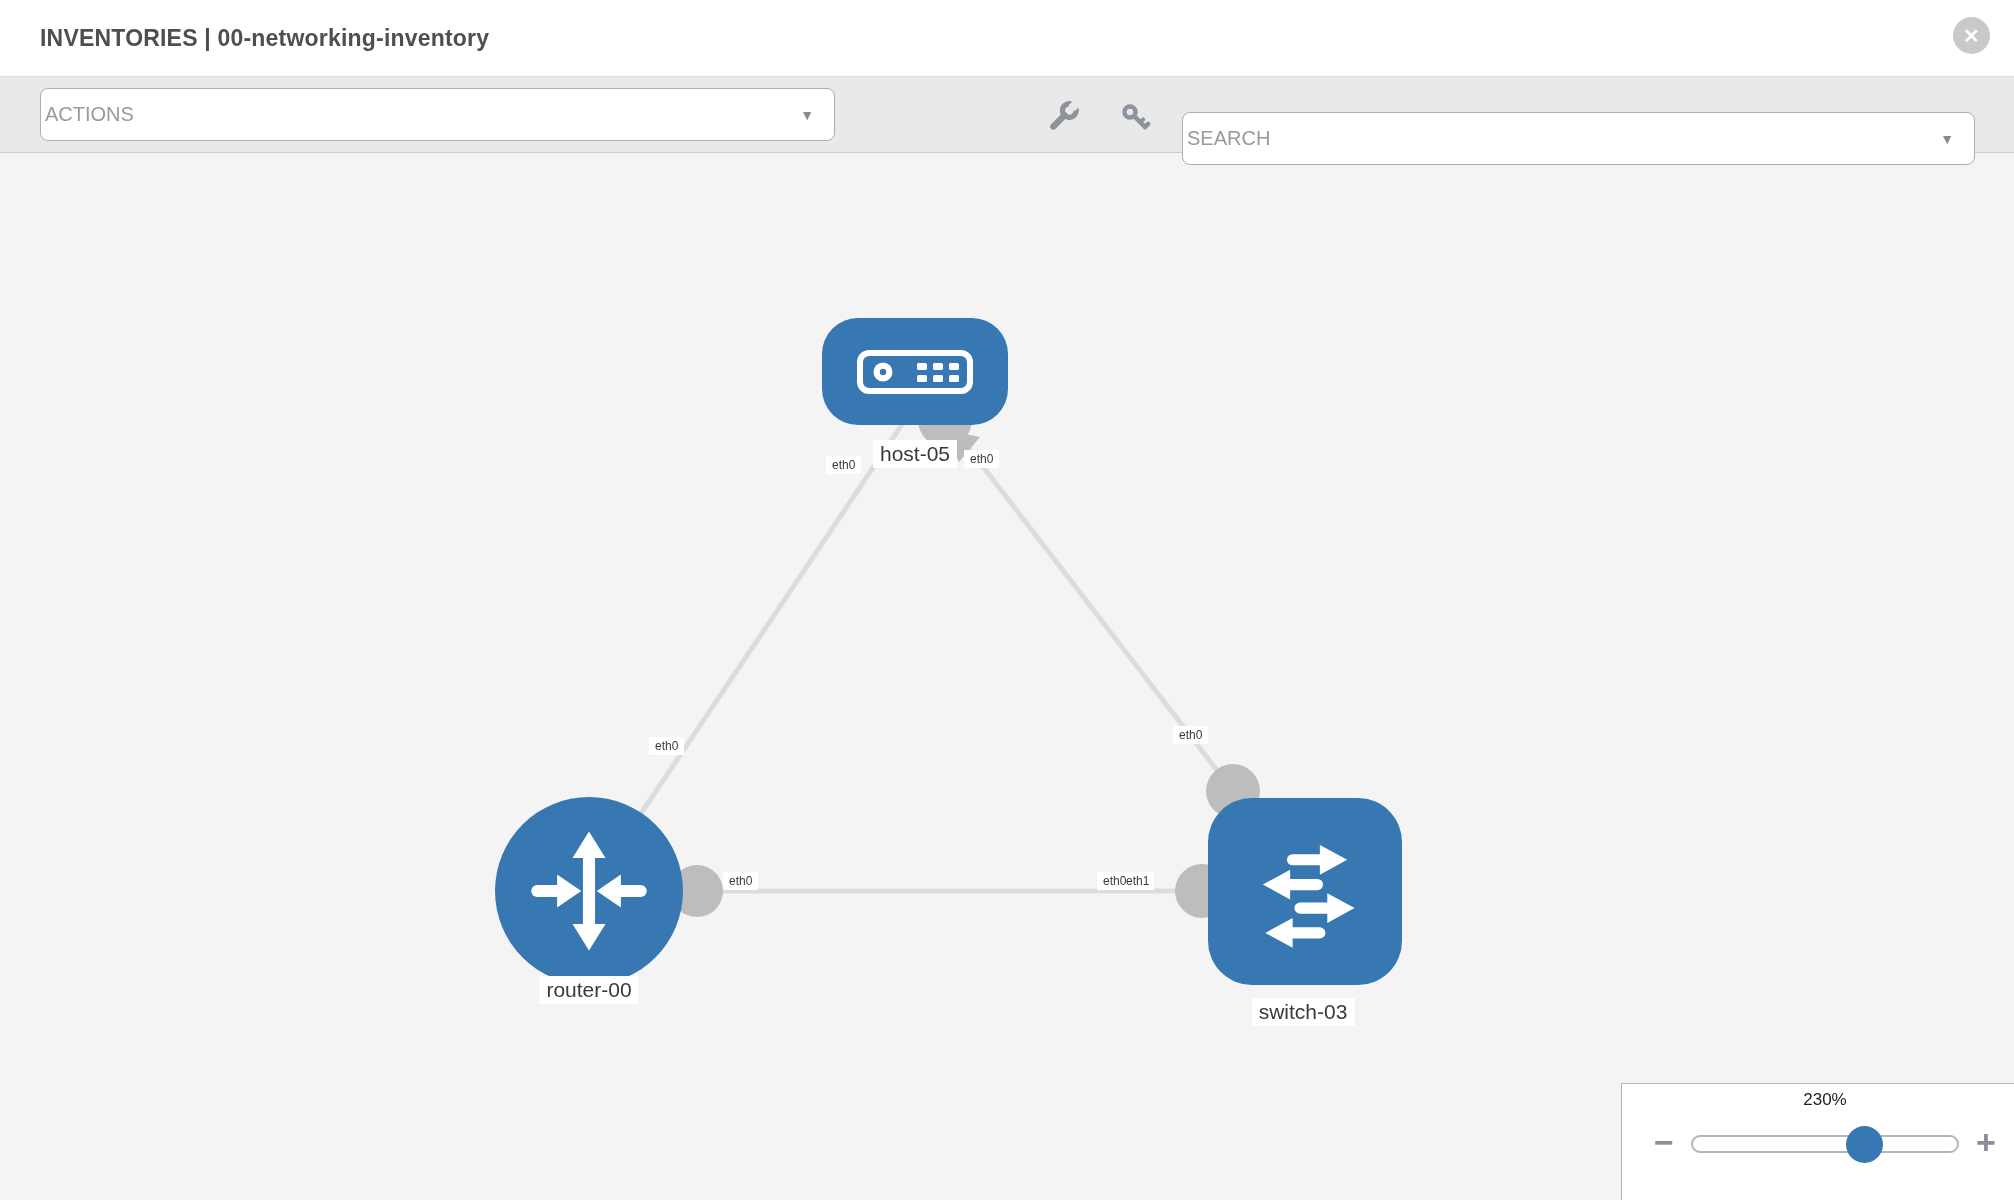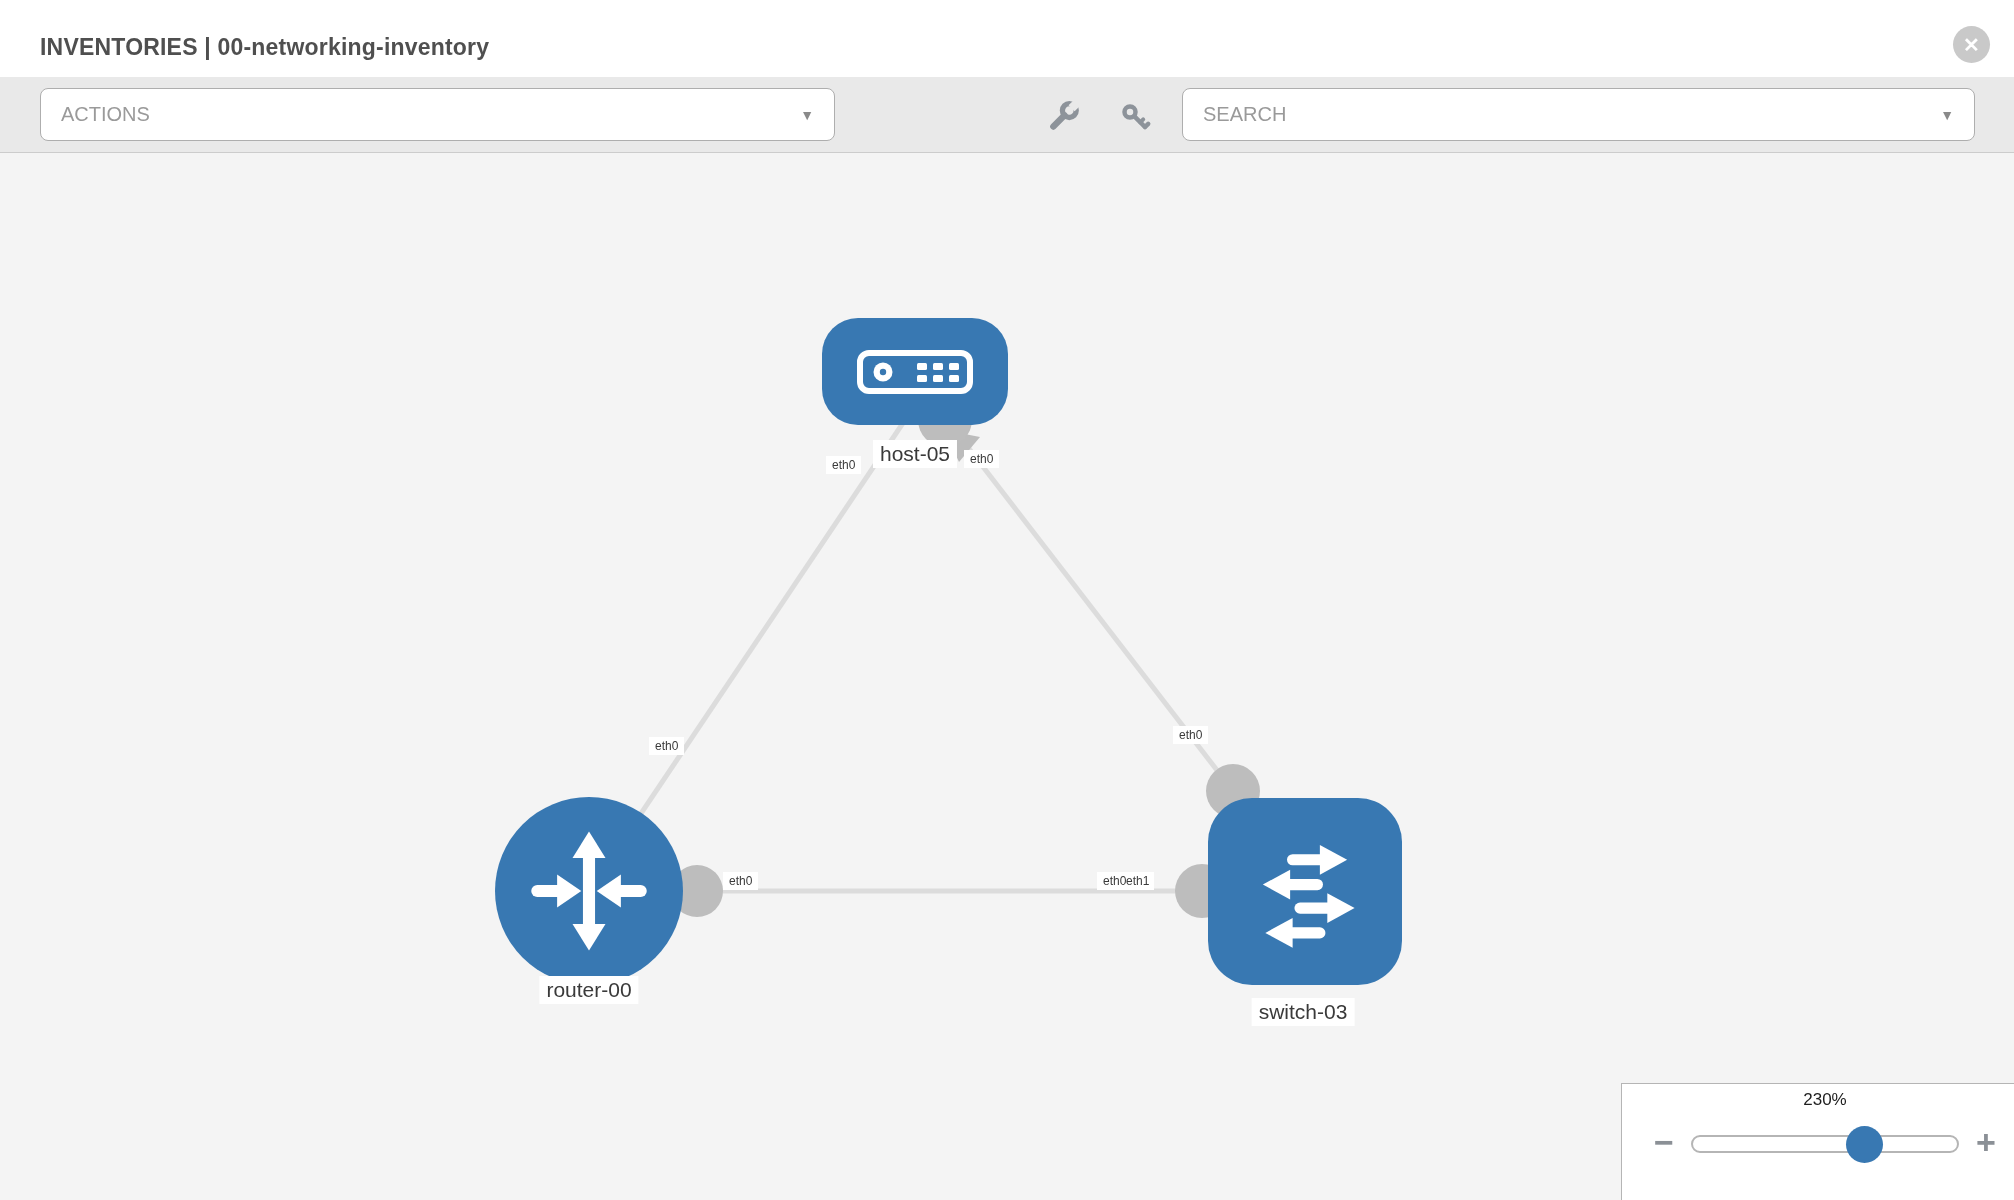--- a/index.html
+++ b/index.html
@@ -2,36 +2,36 @@
 <html><head>
 <meta charset="utf-8">
 <style>
   html,body{margin:0;padding:0;}
   body{
     width:2014px;height:1200px;overflow:hidden;position:relative;
     font-family:"Liberation Sans",sans-serif;background:#ffffff;
   }
   
   .header{position:absolute;left:0;top:0;width:2014px;height:76px;background:#fff;
-          border-bottom:1px solid #dcdcdc;z-index:6;margin-top:9px;}
+          border-bottom:1px solid #dcdcdc;z-index:6;}
   .page-title{position:absolute;left:40px;top:50%;transform:translateY(-50%);
           font-size:23px;font-weight:bold;color:#4f4f4f;letter-spacing:.2px;}
   .close-btn{position:absolute;left:1953px;top:17px;width:37px;height:37px;border-radius:50%;
           background:#c9c9c9;display:flex;align-items:center;justify-content:center;cursor:pointer;}
   .close-btn span{color:#fff;font-size:20px;font-weight:bold;line-height:1;}
   
   .toolbar{position:absolute;left:0;top:77px;width:2014px;height:75px;background:#e9e9e9;
           border-bottom:1px solid #cccccc;z-index:6;}
   .select{position:absolute;top:11px;height:53px;background:#fff;border:1px solid #aeaeae;
-          border-radius:8px;display:flex;align-items:center;padding:0 20px;box-sizing:border-box;
+          border-radius:8px;display:flex;align-items:center;padding:0 4px;box-sizing:border-box;
           color:#9a9a9a;font-size:20px;cursor:pointer;}
   .select .caret{position:absolute;right:20px;top:50%;transform:translateY(-50%);
           color:#8a8a8a;font-size:14px;}
   .sel-actions{left:40px;width:795px;}
-  .sel-search{left:1182px;width:793px;}
+  .sel-search{left:1182px;width:793px;margin-top:24px;}
   .tool-icon-btn{position:absolute;top:21px;width:40px;height:40px;display:flex;
           align-items:center;justify-content:center;cursor:pointer;}
   .btn-wrench{left:1044px;} .btn-key{left:1116px;}
   
   .canvas{position:absolute;left:0;top:153px;width:2014px;height:1047px;background:#f4f4f4;z-index:0;}
   .links-layer{position:absolute;left:0;top:0;width:2014px;height:1200px;z-index:1;pointer-events:none;}
   .node{position:absolute;z-index:2;background:#3878b2;display:flex;align-items:center;
           justify-content:center;cursor:pointer;}
   .node-host{left:822px;top:318px;width:186px;height:107px;border-radius:36px;}
   .node-router{left:495px;top:797px;width:188px;height:188px;border-radius:50%;}

